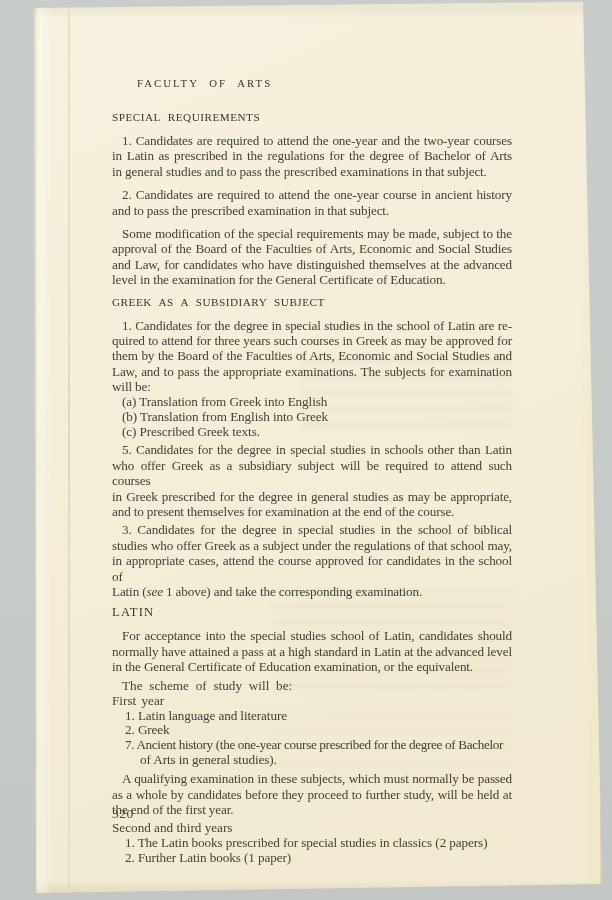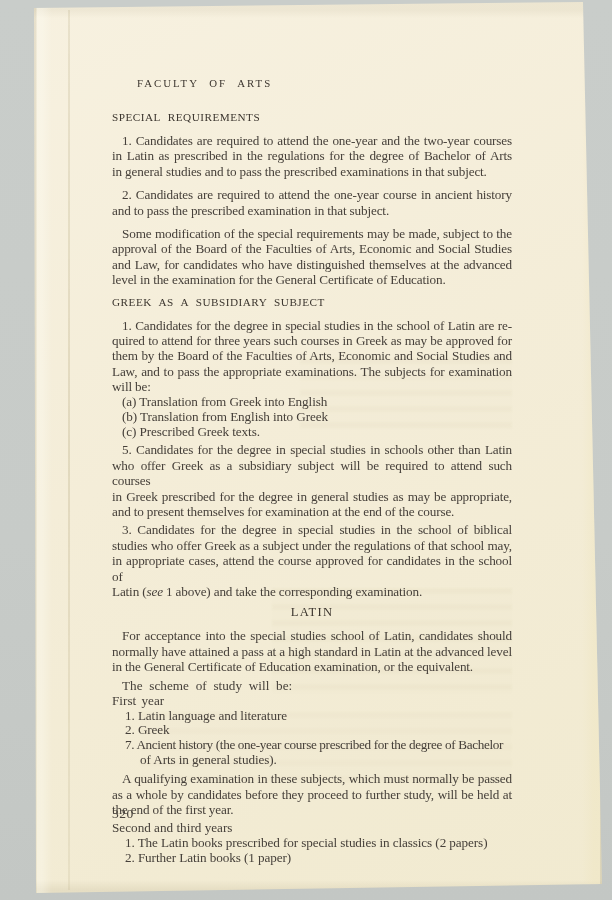--- a/index.html
+++ b/index.html
@@ -52,21 +52,21 @@
   .content {
     position: absolute; left: 112px; top: 110px; width: 400px;
     font-size: 13.2px;
   }
   .shead {
     font-size: 11.2px; letter-spacing: 0.5px; word-spacing: 4px;
     color: #3b352e; margin: 7px 0 3px 0; line-height: 15px;
   }
   .shead.first { margin-top: 0; }
   .chead {
-    text-align: center; font-size: 12.6px; letter-spacing: 1.2px; word-spacing: 2px;
+    text-align: left; font-size: 12.6px; letter-spacing: 1.2px; word-spacing: 2px;
     color: #3b352e; margin: 5px 0 2px 0; line-height: 16px;
   }
   .para { margin-top: 8px; }
   .bl {
     text-align: justify; text-align-last: justify;
     line-height: 15.4px; letter-spacing: -0.15px;
   }
   .bl.last { text-align-last: left; }
   .ind { text-indent: 10px; }
   .item { padding-left: 10px; line-height: 14.9px; letter-spacing: -0.1px; }

